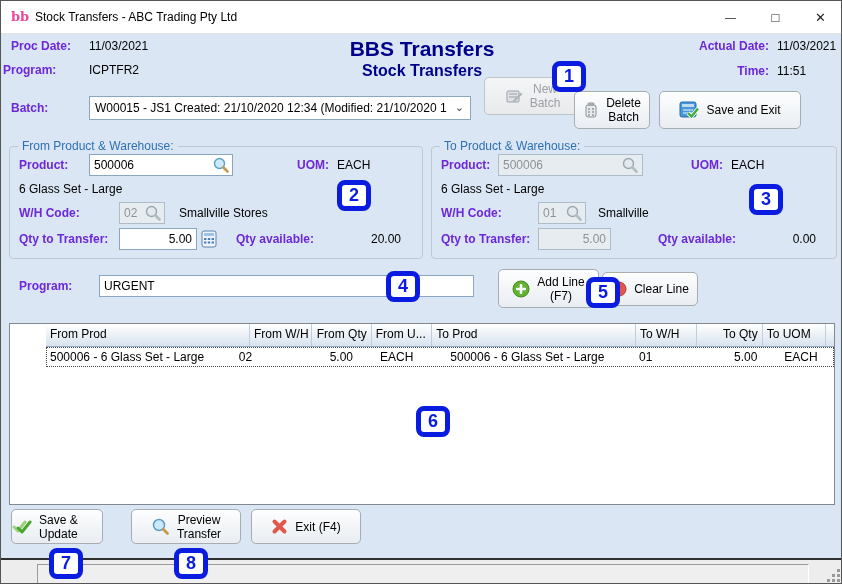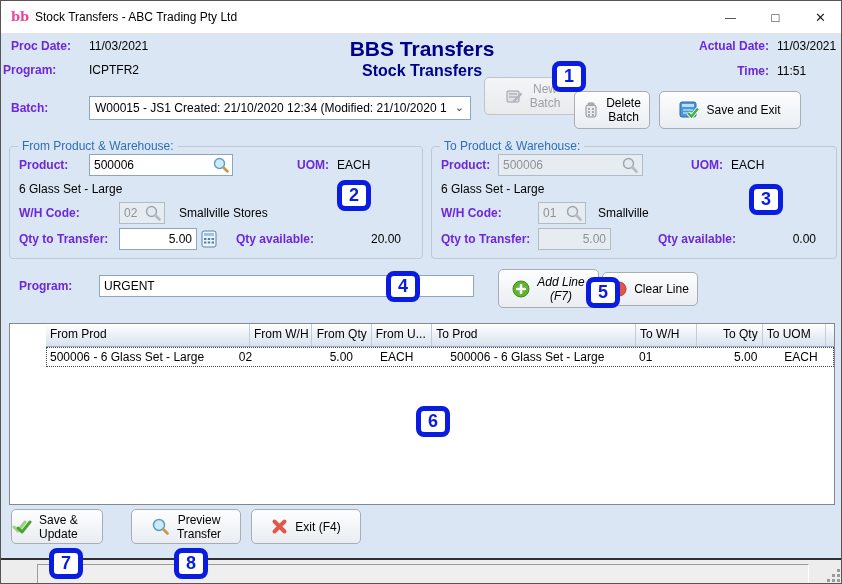--- a/index.html
+++ b/index.html
@@ -198,21 +198,21 @@
   </button>
   <div class="abs val" style="left:597px;top:205px;">Smallville</div>
   <div class="abs lbl" style="left:440px;top:231px;">Qty to Transfer:</div>
   <input class="inp dis right" style="left: 537px; top: 227px; width: 73px;" disabled="" value="5.00">
   <div class="abs lbl" style="left:657px;top:231px;">Qty available:</div>
   <div class="abs val" style="left:745px;top:231px;width:70px;text-align:right;">0.00</div>
 
   <div class="abs lbl" style="left:18px;top:278px;">Program:</div>
   <input class="inp" style="left: 98px; top: 274px; width: 375px;" value="URGENT">
 
-  <div class="btn" style="left:497px;top:268px;width:101px;height:39px;font-style:italic;">
+  <div class="btn" style="left:497px;top:268px;width:101px;height:39px;">
     <span>
       <svg width="18" height="18" viewBox="0 0 18 18">
           <circle cx="9" cy="9" r="8" fill="#63b234" stroke="#3e8c18"></circle>
           <rect x="7.7" y="4" width="2.6" height="10" rx="1" fill="#fff"></rect>
           <rect x="4" y="7.7" width="10" height="2.6" rx="1" fill="#fff"></rect>
         </svg>
     </span>
     <span class="two"><span>Add Line</span><br><span>(F7)</span></span>
   </div>
 

